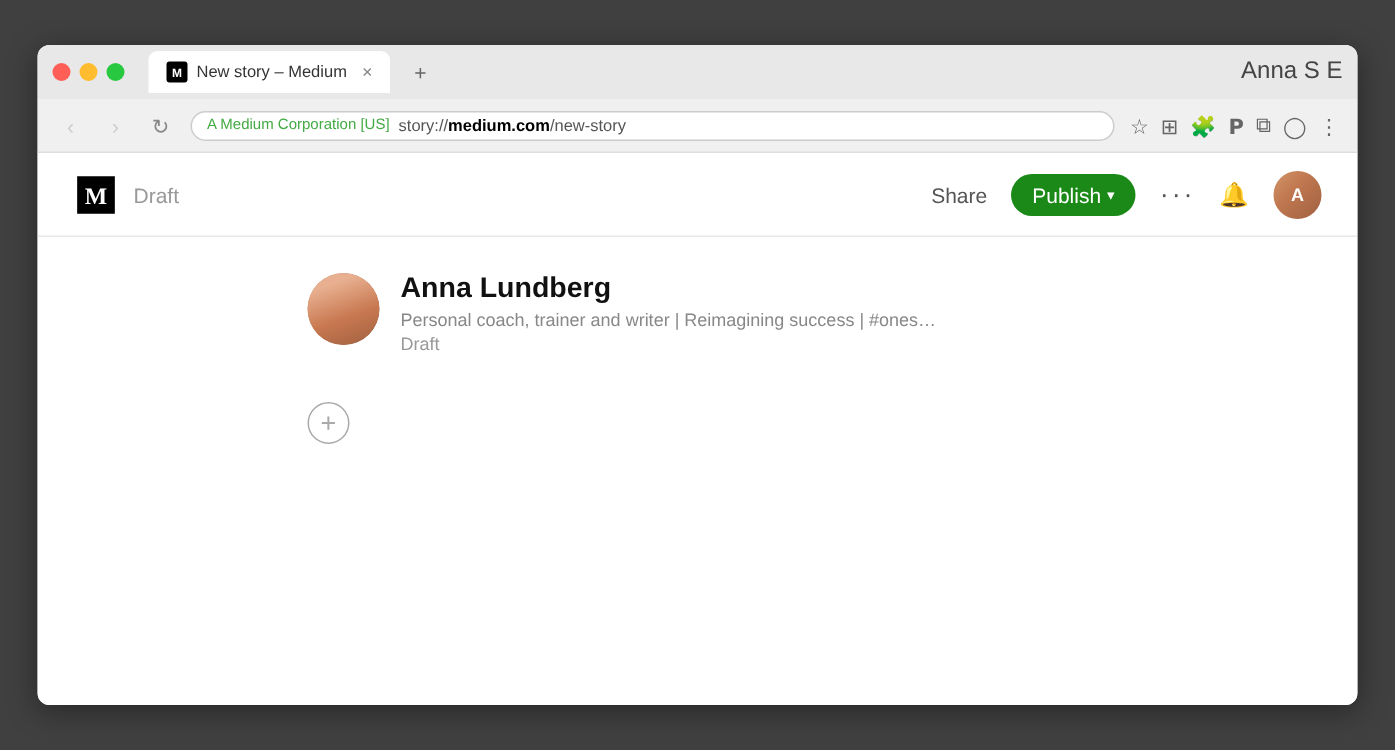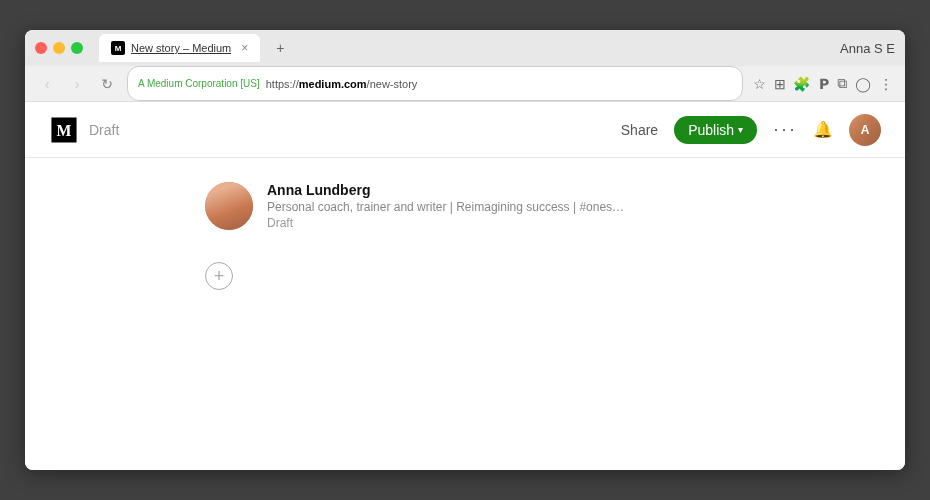--- a/index.html
+++ b/index.html
@@ -85,21 +85,20 @@
       font-size: 8px;
       font-weight: bold;
     }
 
     .tab-title {
       flex: 1;
       white-space: nowrap;
       overflow: hidden;
       text-overflow: ellipsis;
       font-size: 11px;
-      text-decoration: underline;
     }
 
     .tab-close {
       color: #888;
       font-size: 12px;
       cursor: pointer;
       margin-left: 4px;
     }
 
     .new-tab-btn {
@@ -109,21 +108,21 @@
       display: flex;
       align-items: center;
       justify-content: center;
       color: #666;
       font-size: 14px;
       cursor: pointer;
     }
 
     .window-user {
       margin-left: auto;
-      font-size: 13px;
+      font-size: 16px;
       color: #444;
     }
 
     
     .address-bar {
       background: #f0f0f0;
       height: 36px;
       display: flex;
       align-items: center;
       padding: 0 12px;
@@ -140,21 +139,21 @@
       text-align: center;
     }
 
     .nav-btn.disabled { color: #ccc; cursor: default; }
 
     .address-field {
       flex: 1;
       background: #fff;
       border: 1px solid #ccc;
       border-radius: 12px;
-      height: 35px;
+      height: 20px;
       display: flex;
       align-items: center;
       padding: 0 10px;
       font-size: 11px;
       color: #333;
       gap: 6px;
     }
 
     .address-secure {
       color: #4a4;
@@ -310,21 +309,21 @@
       position: relative;
     }
 
     .author-details {
       display: flex;
       flex-direction: column;
       gap: 2px;
     }
 
     .author-name {
-      font-size: 14px;
+      font-size: 19px;
       font-weight: 600;
       color: #111;
     }
 
     .author-bio {
       font-size: 12px;
       color: #888;
       max-width: 360px;
       white-space: nowrap;
       overflow: hidden;
@@ -398,21 +397,21 @@
     <span class="window-user">Anna S E</span>
   </div>
 
   <div class="address-bar">
     <span class="nav-btn disabled">‹</span>
     <span class="nav-btn disabled">›</span>
     <span class="nav-btn">↻</span>
     <div class="address-field">
       <span class="address-secure">A Medium Corporation [US]</span>
       <span class="address-text">
-        <span>https://</span><span class="address-bold">medium.com</span><span>/new-story</span>
+        <span>story://</span><span class="address-bold">medium.com</span><span>/new-story</span>
       </span>
     </div>
     <div class="toolbar-icons">
       <span class="toolbar-icon">☆</span>
       <span class="toolbar-icon">⊞</span>
       <span class="toolbar-icon">🧩</span>
       <span class="toolbar-icon">𝗣</span>
       <span class="toolbar-icon">⧉</span>
       <span class="toolbar-icon">◯</span>
       <span class="toolbar-icon">⋮</span>

